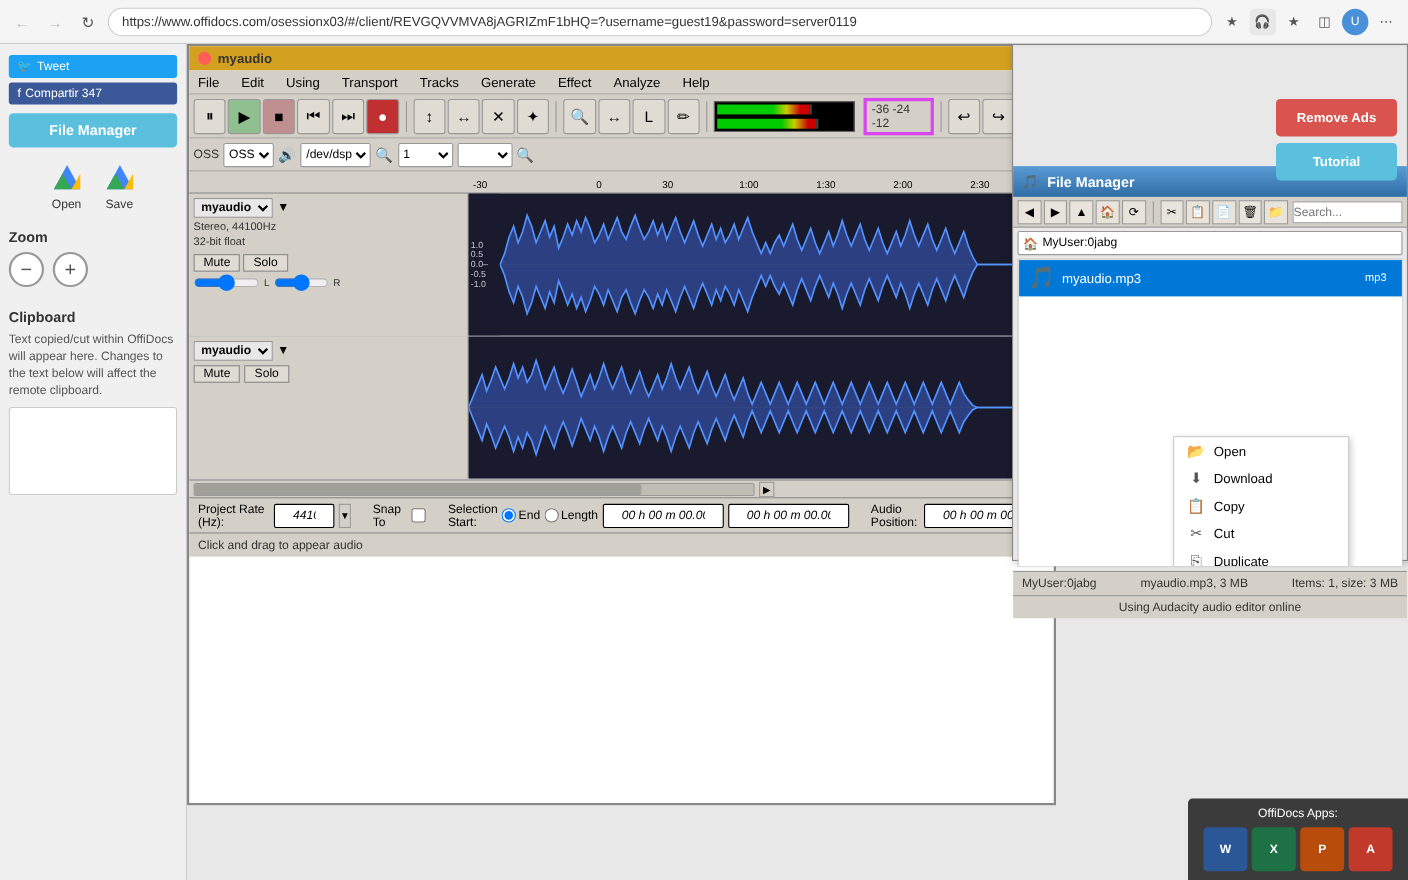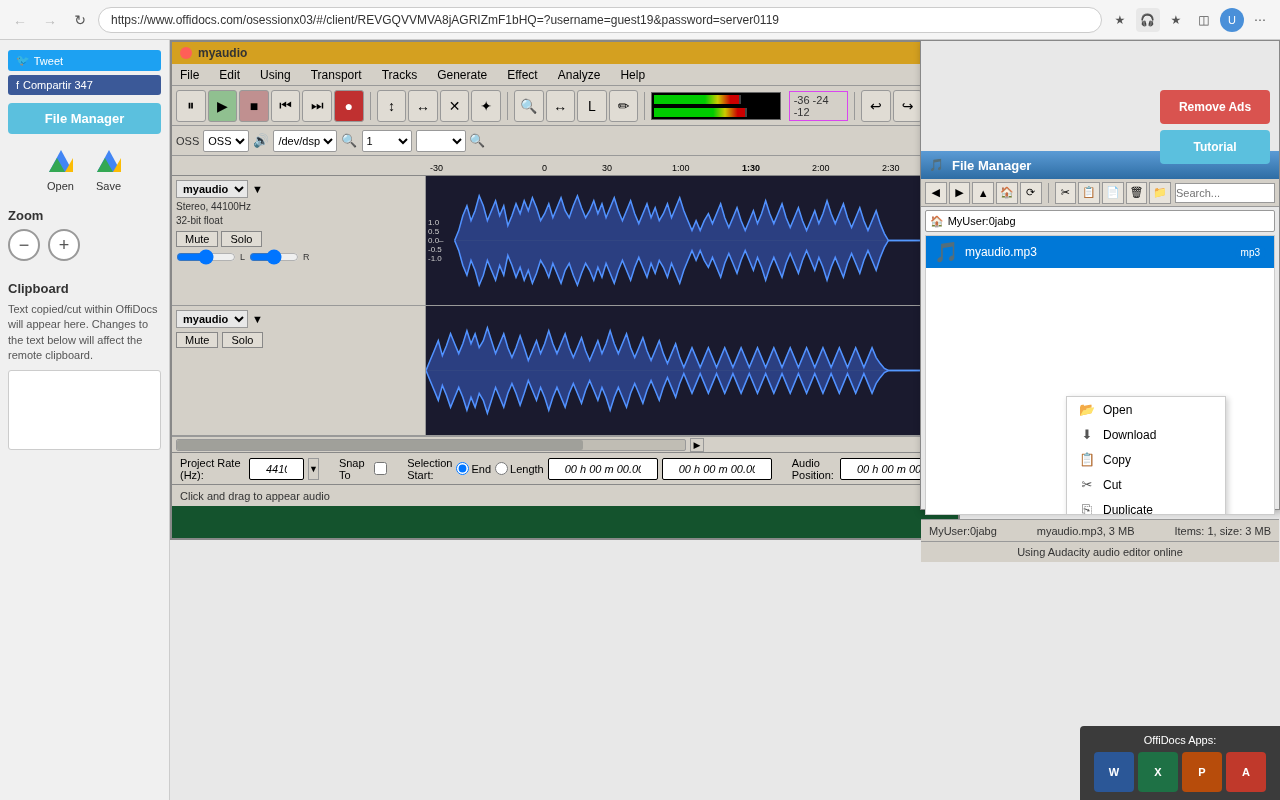--- a/index.html
+++ b/index.html
@@ -145,22 +145,22 @@
       flex: 1;
       position: relative;
       overflow: hidden;
     }
 
     
     .audacity-window {
       position: absolute;
       left: 0; top: 0;
       width: 790px;
-      height: 500px;
-      background: #14532d;
+      height: 692px;
+      background: #ffffff;
       border: 2px solid #888;
     }
     .audacity-titlebar {
       background: #d4a020;
       height: 22px;
       display: flex; align-items: center; padding: 0 8px;
       font-size: 12px; font-weight: bold; color: #333;
     }
     .audacity-titlebar-dot {
       width: 12px; height: 12px;
@@ -487,21 +487,21 @@
         <button class="toolbar-btn">🔍</button>
         <button class="toolbar-btn">↔</button>
         <button class="toolbar-btn">L</button>
         <button class="toolbar-btn">✏</button>
         <div class="toolbar-separator"></div>
 
         <div style="background:#000;width:140px;height:28px;border:1px solid #666;padding:2px;display:flex;flex-direction:column;justify-content:space-between;">
           <div style="height:9px;background:linear-gradient(to right,#00cc00 0%,#00cc00 60%,#cccc00 75%,#cc0000 90%);width:70%;border-right:2px solid #444;"></div>
           <div style="height:9px;background:linear-gradient(to right,#00cc00 0%,#00cc00 65%,#cccc00 78%,#cc0000 92%);width:75%;border-right:2px solid #444;"></div>
         </div>
-        <div style="font-size:11px;color:#333;background:#d4d0c8;padding:2px 4px;border:1px solid #d946ef;margin-left:6px;">-36 -24 -12</div>
+        <div style="font-size:11px;color:#333;background:#d4d0c8;padding:2px 4px;border:3px solid #d946ef;margin-left:6px;">-36 -24 -12</div>
         <div class="toolbar-separator"></div>
         <button class="toolbar-btn">↩</button>
         <button class="toolbar-btn">↪</button>
         <button class="toolbar-btn">⟳</button>
       </div>
 
       <div class="audacity-transport">
         <span style="font-size:11px;color:#333;">OSS</span>
         <select class="transport-select">
           <option>OSS</option>
@@ -519,21 +519,21 @@
         </select>
         <span style="font-size:13px;">🔍</span>
       </div>
 
       <div class="audacity-timeline">
         <div style="position:relative;width:100%;height:100%;padding-left:254px;display:flex;align-items:flex-end;overflow:hidden;">
           <span style="position:absolute;left:258px;font-size:9px;bottom:2px;">-30</span>
           <span style="position:absolute;left:370px;font-size:9px;bottom:2px;">0</span>
           <span style="position:absolute;left:430px;font-size:9px;bottom:2px;">30</span>
           <span style="position:absolute;left:500px;font-size:9px;bottom:2px;">1:00</span>
-          <span style="position:absolute;left:570px;font-size:9px;bottom:2px;font-weight:bold;">1:30</span>
+          <span style="position:absolute;left:570px;font-size:9px;bottom:2px;">1:30</span>
           <span style="position:absolute;left:640px;font-size:9px;bottom:2px;">2:00</span>
           <span style="position:absolute;left:710px;font-size:9px;bottom:2px;">2:30</span>
         </div>
       </div>
 
       <div style="display:flex;flex-direction:column;">
 
         <div class="track" style="height:130px;">
           <div class="track-controls">
             <div class="track-name-row">

